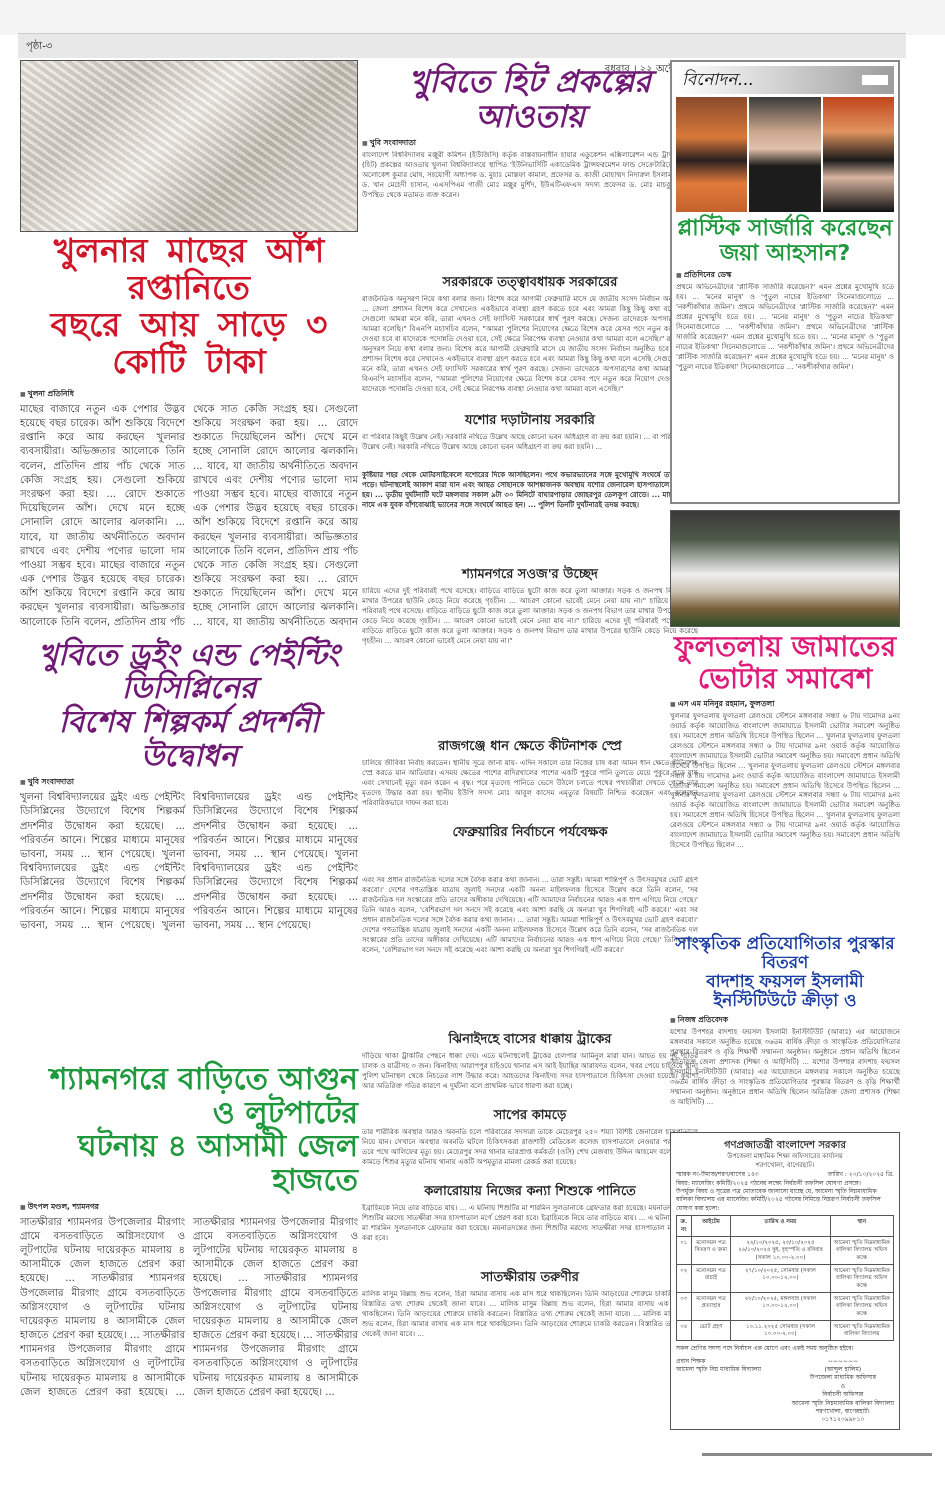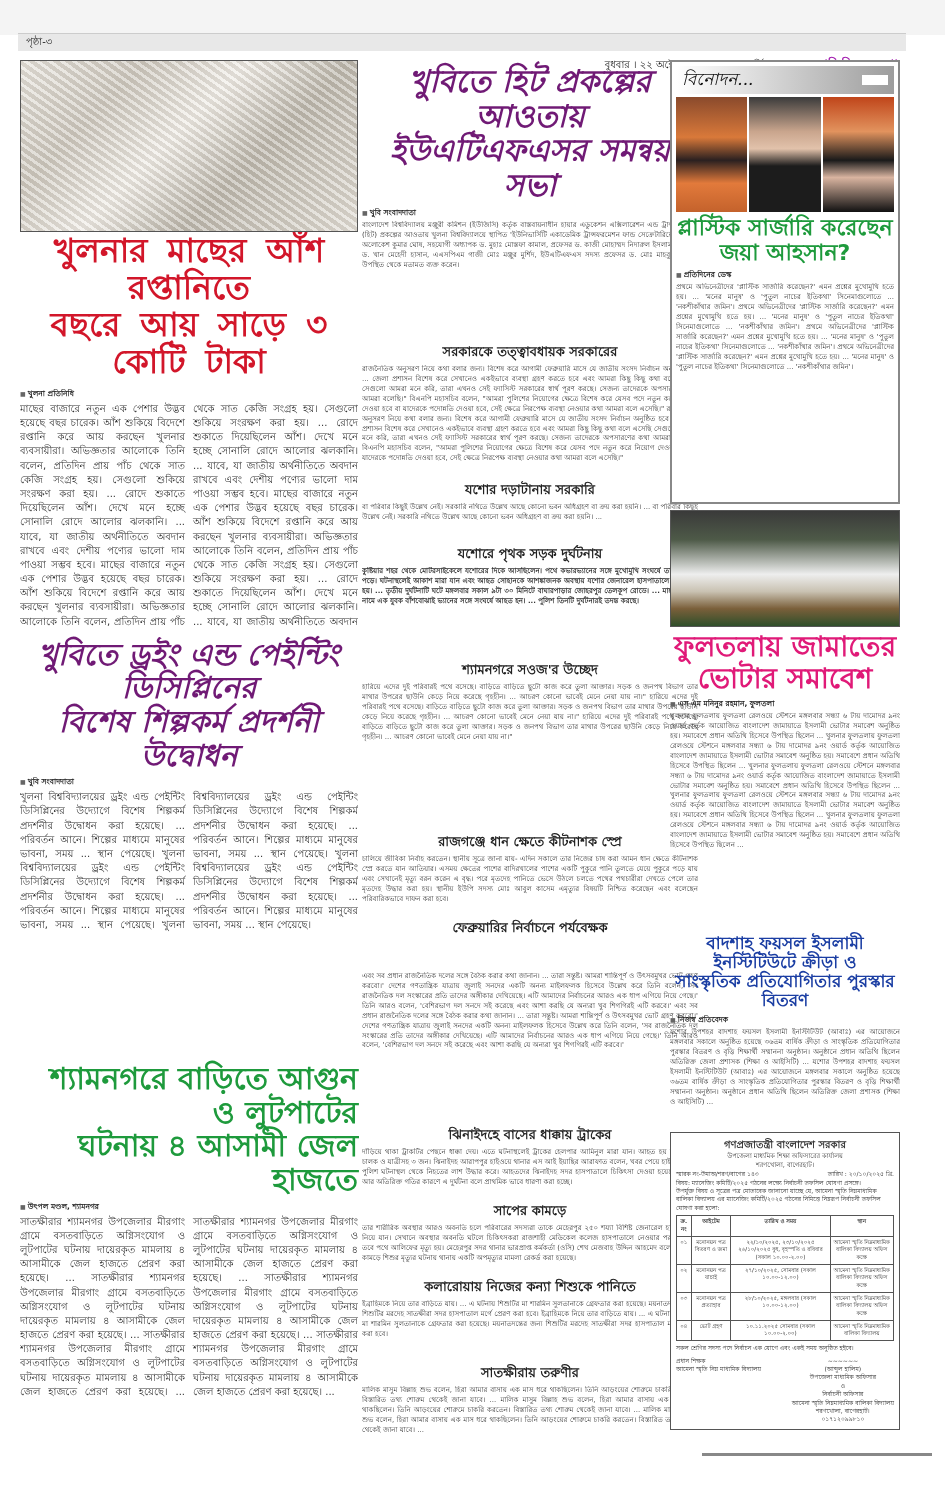--- a/index.html
+++ b/index.html
@@ -1,18 +1,18 @@
 <!DOCTYPE html>
 <html><head>
 <meta charset="utf-8">
 <style>
   html,body{margin:0;padding:0;background:#fff;}
   body{width:945px;height:1485px;position:relative;overflow:hidden;font-family:"DejaVu Sans",sans-serif;color:#222;}
   .topband{position:absolute;left:0;top:0;width:945px;height:35px;background:#f4f4f4;}
-  .header{position:absolute;left:18px;top:33px;width:888px;height:18px;background:#e8e8e8;border-top:1px solid #ccc;display:flex;align-items:center;justify-content:space-between;padding:0 8px;box-sizing:border-box;font-size:10px;}
+  .header{position:absolute;left:18px;top:33px;width:888px;height:25px;background:#e8e8e8;border-top:1px solid #ccc;display:flex;align-items:center;justify-content:space-between;padding:0 8px;box-sizing:border-box;font-size:10px;}
   .header .right{display:flex;align-items:center;gap:18px;margin-top:46px;}
   .masthead{font-family:"DejaVu Serif",serif;font-weight:bold;font-size:13px;color:#a21caf;}
   .col{position:absolute;top:60px;}
   .colL{left:20px;width:338px;}
   .colM{left:362px;width:336px;}
   .colR{left:670px;width:230px;}
   .photo{background:#cfcfcf;border:1px solid #555;position:relative;overflow:hidden;}
   .fishphoto{height:170px;background:linear-gradient(135deg,#e9e6df 0%,#cfcac0 25%,#f1eee8 45%,#bdb8ad 65%,#e5e1d9 100%);}
   .fishphoto::after{content:"";position:absolute;inset:0;background:repeating-linear-gradient(35deg,rgba(255,255,255,.35) 0 3px,rgba(120,110,100,.15) 3px 7px);}
   .hl{font-family:"DejaVu Sans",sans-serif;font-weight:bold;text-align:center;line-height:1.12;margin:4px 0;}
@@ -95,40 +95,38 @@
     <span>সাতক্ষীরার শ্যামনগর উপজেলার মীরগাং গ্রামে বসতবাড়িতে অগ্নিসংযোগ ও লুটপাটের ঘটনায় দায়েরকৃত মামলায় ৪ আসামীকে জেল হাজতে প্রেরণ করা হয়েছে। ...</span>
     <span>সাতক্ষীরার শ্যামনগর উপজেলার মীরগাং গ্রামে বসতবাড়িতে অগ্নিসংযোগ ও লুটপাটের ঘটনায় দায়েরকৃত মামলায় ৪ আসামীকে জেল হাজতে প্রেরণ করা হয়েছে। ...</span>
     <span>সাতক্ষীরার শ্যামনগর উপজেলার মীরগাং গ্রামে বসতবাড়িতে অগ্নিসংযোগ ও লুটপাটের ঘটনায় দায়েরকৃত মামলায় ৪ আসামীকে জেল হাজতে প্রেরণ করা হয়েছে। ...</span>
     <span>সাতক্ষীরার শ্যামনগর উপজেলার মীরগাং গ্রামে বসতবাড়িতে অগ্নিসংযোগ ও লুটপাটের ঘটনায় দায়েরকৃত মামলায় ৪ আসামীকে জেল হাজতে প্রেরণ করা হয়েছে। ...</span>
   </div>
 </div>
 
 <div class="col colM">
   <div class="hl hl-blue" style="font-size:31px;">
     <div>খুবিতে হিট প্রকল্পের আওতায়</div>
-    <div>ইউএটিএফএসর সমন্বয় সভা</div>
   </div>
   <div class="byline">খুবি সংবাদদাতা</div>
   <div class="body1" style="height:118px;overflow:hidden;">
     <span>বাংলাদেশ বিশ্ববিদ্যালয় মঞ্জুরী কমিশন (ইউজিসি) কর্তৃক বাস্তবায়নাধীন হায়ার এডুকেশন এক্সিলারেশন এন্ড ট্রান্সফরমেশন (হিট) প্রকল্পের আওতায় খুলনা বিশ্ববিদ্যালয়ে স্থাপিত 'ইউনিভার্সিটি একাডেমিক ট্রান্সফরমেশন ফান্ড সেক্রেটারিয়েট' ... ড. অলোকেশ কুমার ঘোষ, সহযোগী অধ্যাপক ড. মুহাঃ মোস্তফা কামাল, প্রফেসর ড. কাজী মোহাম্মদ নিদারুল ইসলাম, প্রফেসর ড. খান মেহেদী হাসান, এএসপিএম গাজী মোঃ মঞ্জুর মুর্শিদ, ইউএটিএফএস সদস্য প্রফেসর ড. মোঃ মাহবুব হোসেন উপস্থিত থেকে মতামত ব্যক্ত করেন।</span>
   </div>
 
   <div class="sub">সরকারকে তত্ত্বাবধায়ক সরকারের</div>
   <div class="body1" style="height:112px;overflow:hidden;">
     <span>রাজনৈতিক অনুসরণ নিয়ে কথা বলার জন্য। বিশেষ করে আগামী ফেব্রুয়ারি মাসে যে জাতীয় সংসদ নির্বাচন অনুষ্ঠিত হবে ... জেলা প্রশাসন বিশেষ করে সেখানেও একইভাবে ব্যবস্থা গ্রহণ করতে হবে এবং আমরা কিছু কিছু কথা বলে এসেছি সেগুলো আমরা মনে করি, তারা এখনও সেই ফ্যাসিস্ট সরকারের স্বার্থ পূরণ করছে। সেজন্য তাদেরকে অপসারণের কথা আমরা বলেছি।" বিএনপি মহাসচিব বলেন, "আমরা পুলিশের নিয়োগের ক্ষেত্রে বিশেষ করে যেসব পদে নতুন করে নিয়োগ দেওয়া হবে বা যাদেরকে পদোন্নতি দেওয়া হবে, সেই ক্ষেত্রে নিরপেক্ষ ব্যবস্থা নেওয়ার কথা আমরা বলে এসেছি।"</span>
     <span>রাজনৈতিক অনুসরণ নিয়ে কথা বলার জন্য। বিশেষ করে আগামী ফেব্রুয়ারি মাসে যে জাতীয় সংসদ নির্বাচন অনুষ্ঠিত হবে ... জেলা প্রশাসন বিশেষ করে সেখানেও একইভাবে ব্যবস্থা গ্রহণ করতে হবে এবং আমরা কিছু কিছু কথা বলে এসেছি সেগুলো আমরা মনে করি, তারা এখনও সেই ফ্যাসিস্ট সরকারের স্বার্থ পূরণ করছে। সেজন্য তাদেরকে অপসারণের কথা আমরা বলেছি।" বিএনপি মহাসচিব বলেন, "আমরা পুলিশের নিয়োগের ক্ষেত্রে বিশেষ করে যেসব পদে নতুন করে নিয়োগ দেওয়া হবে বা যাদেরকে পদোন্নতি দেওয়া হবে, সেই ক্ষেত্রে নিরপেক্ষ ব্যবস্থা নেওয়ার কথা আমরা বলে এসেছি।"</span>
   </div>
 
   <div class="sub">যশোর দড়াটানায় সরকারি</div>
   <div class="body1" style="height:38px;overflow:hidden;">
     <span>বা পরিবার কিছুই উল্লেখ নেই। সরকারি নথিতে উল্লেখ আছে কোনো ভবন অধিগ্রহণ বা ক্রয় করা হয়নি। ...</span>
     <span>বা পরিবার কিছুই উল্লেখ নেই। সরকারি নথিতে উল্লেখ আছে কোনো ভবন অধিগ্রহণ বা ক্রয় করা হয়নি। ...</span>
   </div>
 
-  <div class="sub">যশোরে পৃথক সড়ক দুর্ঘটনায়</div>
   <div class="body1" style="height:90px;overflow:hidden;font-weight:bold;">
     <span>কুষ্টিয়ার শহর থেকে মোটরসাইকেলে যশোরের দিকে আসছিলেন। পথে কভারভ্যানের সঙ্গে মুখোমুখি সংঘর্ষে তারা ছিটকে পড়ে। ঘটনাস্থলেই আকাশ মারা যান এবং আহত সোহানকে আশঙ্কাজনক অবস্থায় যশোর জেনারেল হাসপাতালে ভর্তি করা হয়। ... তৃতীয় দুর্ঘটনাটি ঘটে মঙ্গলবার সকাল ৯টা ৩০ মিনিটে বাঘারপাড়ার জোহরপুর তেলকূপ রোডে। ... মাহমুদ (৩৭) নামে এক যুবক বাঁশবোঝাই ভ্যানের সঙ্গে সংঘর্ষে আহত হন। ... পুলিশ তিনটি দুর্ঘটনারই তদন্ত করছে।</span>
   </div>
 
   <div class="sub">শ্যামনগরে সওজ'র উচ্ছেদ</div>
   <div class="body1" style="height:146px;overflow:hidden;">
     <span>হারিয়ে এদের দুই পরিবারই পথে বসেছে। বাড়িতে বাড়িতে ছুটো কাজ করে তুলা আক্তার। সড়ক ও জনপথ বিভাগ তার মাথার উপরের ছাউনি কেড়ে নিয়ে করেছে গৃহহীন। ... আচরণ কোনো ভাবেই মেনে নেয়া যায় না।"</span>
     <span>হারিয়ে এদের দুই পরিবারই পথে বসেছে। বাড়িতে বাড়িতে ছুটো কাজ করে তুলা আক্তার। সড়ক ও জনপথ বিভাগ তার মাথার উপরের ছাউনি কেড়ে নিয়ে করেছে গৃহহীন। ... আচরণ কোনো ভাবেই মেনে নেয়া যায় না।"</span>
     <span>হারিয়ে এদের দুই পরিবারই পথে বসেছে। বাড়িতে বাড়িতে ছুটো কাজ করে তুলা আক্তার। সড়ক ও জনপথ বিভাগ তার মাথার উপরের ছাউনি কেড়ে নিয়ে করেছে গৃহহীন। ... আচরণ কোনো ভাবেই মেনে নেয়া যায় না।"</span>
   </div>
@@ -200,22 +198,22 @@
   <div class="byline">এস এম মনিনুর রহমান, ফুলতলা</div>
   <div class="body1" style="height:218px;overflow:hidden;">
     <span>খুলনার ফুলতলায় ফুলতলা রেলওয়ে স্টেশনে মঙ্গলবার সন্ধ্যা ৬ টায় দামোদর ৯নং ওয়ার্ড কর্তৃক আয়োজিত বাংলাদেশ জামায়াতে ইসলামী ভোটার সমাবেশ অনুষ্ঠিত হয়। সমাবেশে প্রধান অতিথি হিসেবে উপস্থিত ছিলেন ...</span>
     <span>খুলনার ফুলতলায় ফুলতলা রেলওয়ে স্টেশনে মঙ্গলবার সন্ধ্যা ৬ টায় দামোদর ৯নং ওয়ার্ড কর্তৃক আয়োজিত বাংলাদেশ জামায়াতে ইসলামী ভোটার সমাবেশ অনুষ্ঠিত হয়। সমাবেশে প্রধান অতিথি হিসেবে উপস্থিত ছিলেন ...</span>
     <span>খুলনার ফুলতলায় ফুলতলা রেলওয়ে স্টেশনে মঙ্গলবার সন্ধ্যা ৬ টায় দামোদর ৯নং ওয়ার্ড কর্তৃক আয়োজিত বাংলাদেশ জামায়াতে ইসলামী ভোটার সমাবেশ অনুষ্ঠিত হয়। সমাবেশে প্রধান অতিথি হিসেবে উপস্থিত ছিলেন ...</span>
     <span>খুলনার ফুলতলায় ফুলতলা রেলওয়ে স্টেশনে মঙ্গলবার সন্ধ্যা ৬ টায় দামোদর ৯নং ওয়ার্ড কর্তৃক আয়োজিত বাংলাদেশ জামায়াতে ইসলামী ভোটার সমাবেশ অনুষ্ঠিত হয়। সমাবেশে প্রধান অতিথি হিসেবে উপস্থিত ছিলেন ...</span>
     <span>খুলনার ফুলতলায় ফুলতলা রেলওয়ে স্টেশনে মঙ্গলবার সন্ধ্যা ৬ টায় দামোদর ৯নং ওয়ার্ড কর্তৃক আয়োজিত বাংলাদেশ জামায়াতে ইসলামী ভোটার সমাবেশ অনুষ্ঠিত হয়। সমাবেশে প্রধান অতিথি হিসেবে উপস্থিত ছিলেন ...</span>
   </div>
 
   <div class="hl hl-navy">
+    <div>সাংস্কৃতিক প্রতিযোগিতার পুরস্কার বিতরণ</div>
     <div>বাদশাহ ফয়সল ইসলামী ইনস্টিটিউটে ক্রীড়া ও</div>
-    <div>সাংস্কৃতিক প্রতিযোগিতার পুরস্কার বিতরণ</div>
   </div>
   <div class="byline">নিজস্ব প্রতিবেদক</div>
   <div class="body1" style="height:98px;overflow:hidden;">
     <span>যশোর উপশহর বাদশাহ ফয়সল ইসলামী ইনস্টিটিউট (আবাঃ) এর আয়োজনে মঙ্গলবার সকালে অনুষ্ঠিত হয়েছে ৩৬তম বার্ষিক ক্রীড়া ও সাংস্কৃতিক প্রতিযোগিতার পুরস্কার বিতরণ ও বৃত্তি শিক্ষার্থী সম্মাননা অনুষ্ঠান। অনুষ্ঠানে প্রধান অতিথি ছিলেন অতিরিক্ত জেলা প্রশাসক (শিক্ষা ও আইসিটি) ...</span>
     <span>যশোর উপশহর বাদশাহ ফয়সল ইসলামী ইনস্টিটিউট (আবাঃ) এর আয়োজনে মঙ্গলবার সকালে অনুষ্ঠিত হয়েছে ৩৬তম বার্ষিক ক্রীড়া ও সাংস্কৃতিক প্রতিযোগিতার পুরস্কার বিতরণ ও বৃত্তি শিক্ষার্থী সম্মাননা অনুষ্ঠান। অনুষ্ঠানে প্রধান অতিথি ছিলেন অতিরিক্ত জেলা প্রশাসক (শিক্ষা ও আইসিটি) ...</span>
   </div>
 
   <div class="notice" style="margin-top:6px;">
     <div class="nt">গণপ্রজাতন্ত্রী বাংলাদেশ সরকার</div>
     <div class="ns">উপজেলা মাধ্যমিক শিক্ষা অফিসারের কার্যালয়</div>

